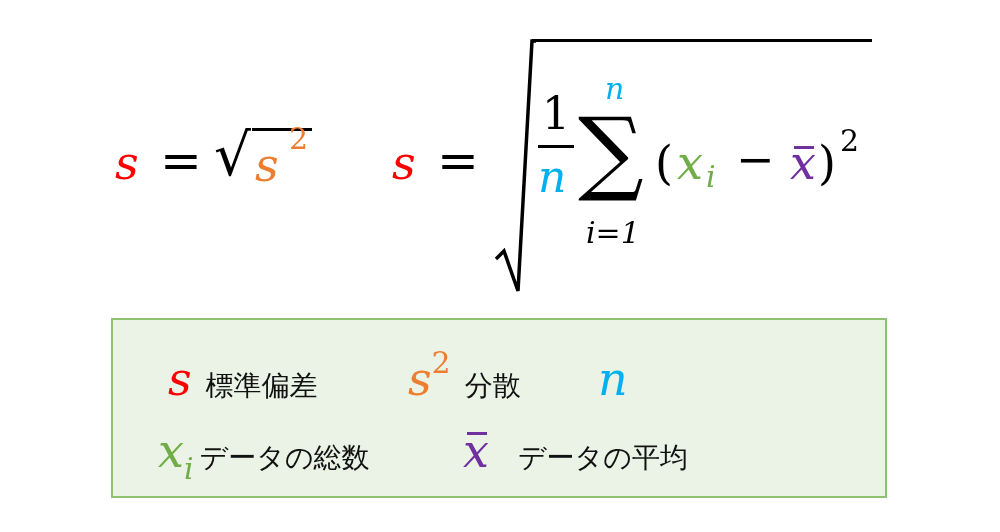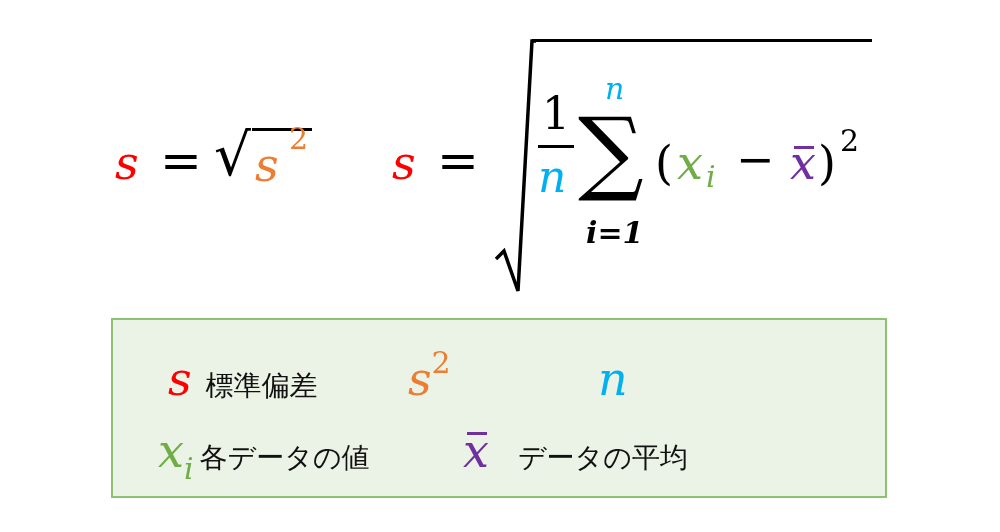--- a/index.html
+++ b/index.html
@@ -22,21 +22,21 @@
   
   #f2-s { left:392px; top:140px; font-size:46px; }
   #f2-eq { left:437px; top:136px; font-size:50px; }
   #f2-radbar { left:532px; top:39px; width:340px; height:3px; background:#000; }
   #f2-radsvg { left:494px; top:39px; }
   #f2-one { left:542px; top:92px; font-size:44px; }
   #f2-frac { left:538px; top:145px; width:36px; height:3px; background:#000; }
   #f2-n { left:538px; top:155px; font-size:44px; }
   #f2-sigma { left:578px; top:106px; font-size:92px; }
   #f2-nup { left:605px; top:74px; font-size:30px; }
-  #f2-ilo { left:586px; top:218px; font-size:30px;font-weight:bold; }
+  #f2-ilo { left:586px; top:218px; font-size:30px; }
   #f2-paren1 { left:655px; top:140px; font-size:46px; }
   #f2-x { left:677px; top:140px; font-size:46px; }
   #f2-i { left:706px; top:162px; font-size:30px; }
   #f2-minus { left:736px; top:136px; font-size:46px; }
   #f2-xbar { left:790px; top:140px; font-size:46px; }
   #f2-xbarline { left:794px; top:146px; width:20px; height:3px; }
   #f2-paren2 { left:818px; top:140px; font-size:46px; }
   #f2-sq { left:840px; top:126px; font-size:30px; }
 
   
@@ -82,28 +82,29 @@
 </div>
 
 <div id="legend" class="abs">
   <div class="leg-item" style="left:55px; top:36px;">
     <span class="leg-sym math" style="color:#ff0000">s</span>
     <span class="leg-txt jp">標準偏差</span>
   </div>
   <div class="leg-item" style="left:295px; top:36px;">
     <span class="leg-sym math" style="color:#ed7d31">s</span>
     <span class="upright" style="color:#ed7d31; font-size:30px; position:relative; top:-22px;">2</span>
+    <span class="leg-txt jp">分散</span>
   </div>
   <div class="leg-item" style="left:485px; top:36px;">
     <span class="leg-sym math" style="color:#00b0f0">n</span>
   </div>
   <div class="leg-item" style="left:45px; top:108px;">
     <span class="leg-sym math" style="color:#70ad47">x</span>
     <span class="math" style="color:#70ad47; font-size:30px; position:relative; top:12px;">i</span>
-    <span class="leg-txt jp" style="margin-left:6px;">各データの値</span>
+    <span class="leg-txt jp" style="margin-left:6px;">データの総数</span>
   </div>
   <div class="leg-item" style="left:350px; top:108px;">
     <span class="leg-sym math" style="color:#7030a0; position:relative;">
       <span>x</span>
       <span style="position:absolute; left:4px; top:4px; width:20px; height:3px; background:#7030a0;"></span>
     </span>
     <span class="leg-txt jp" style="margin-left:29px;">データの平均</span>
   </div>
 </div>
 

